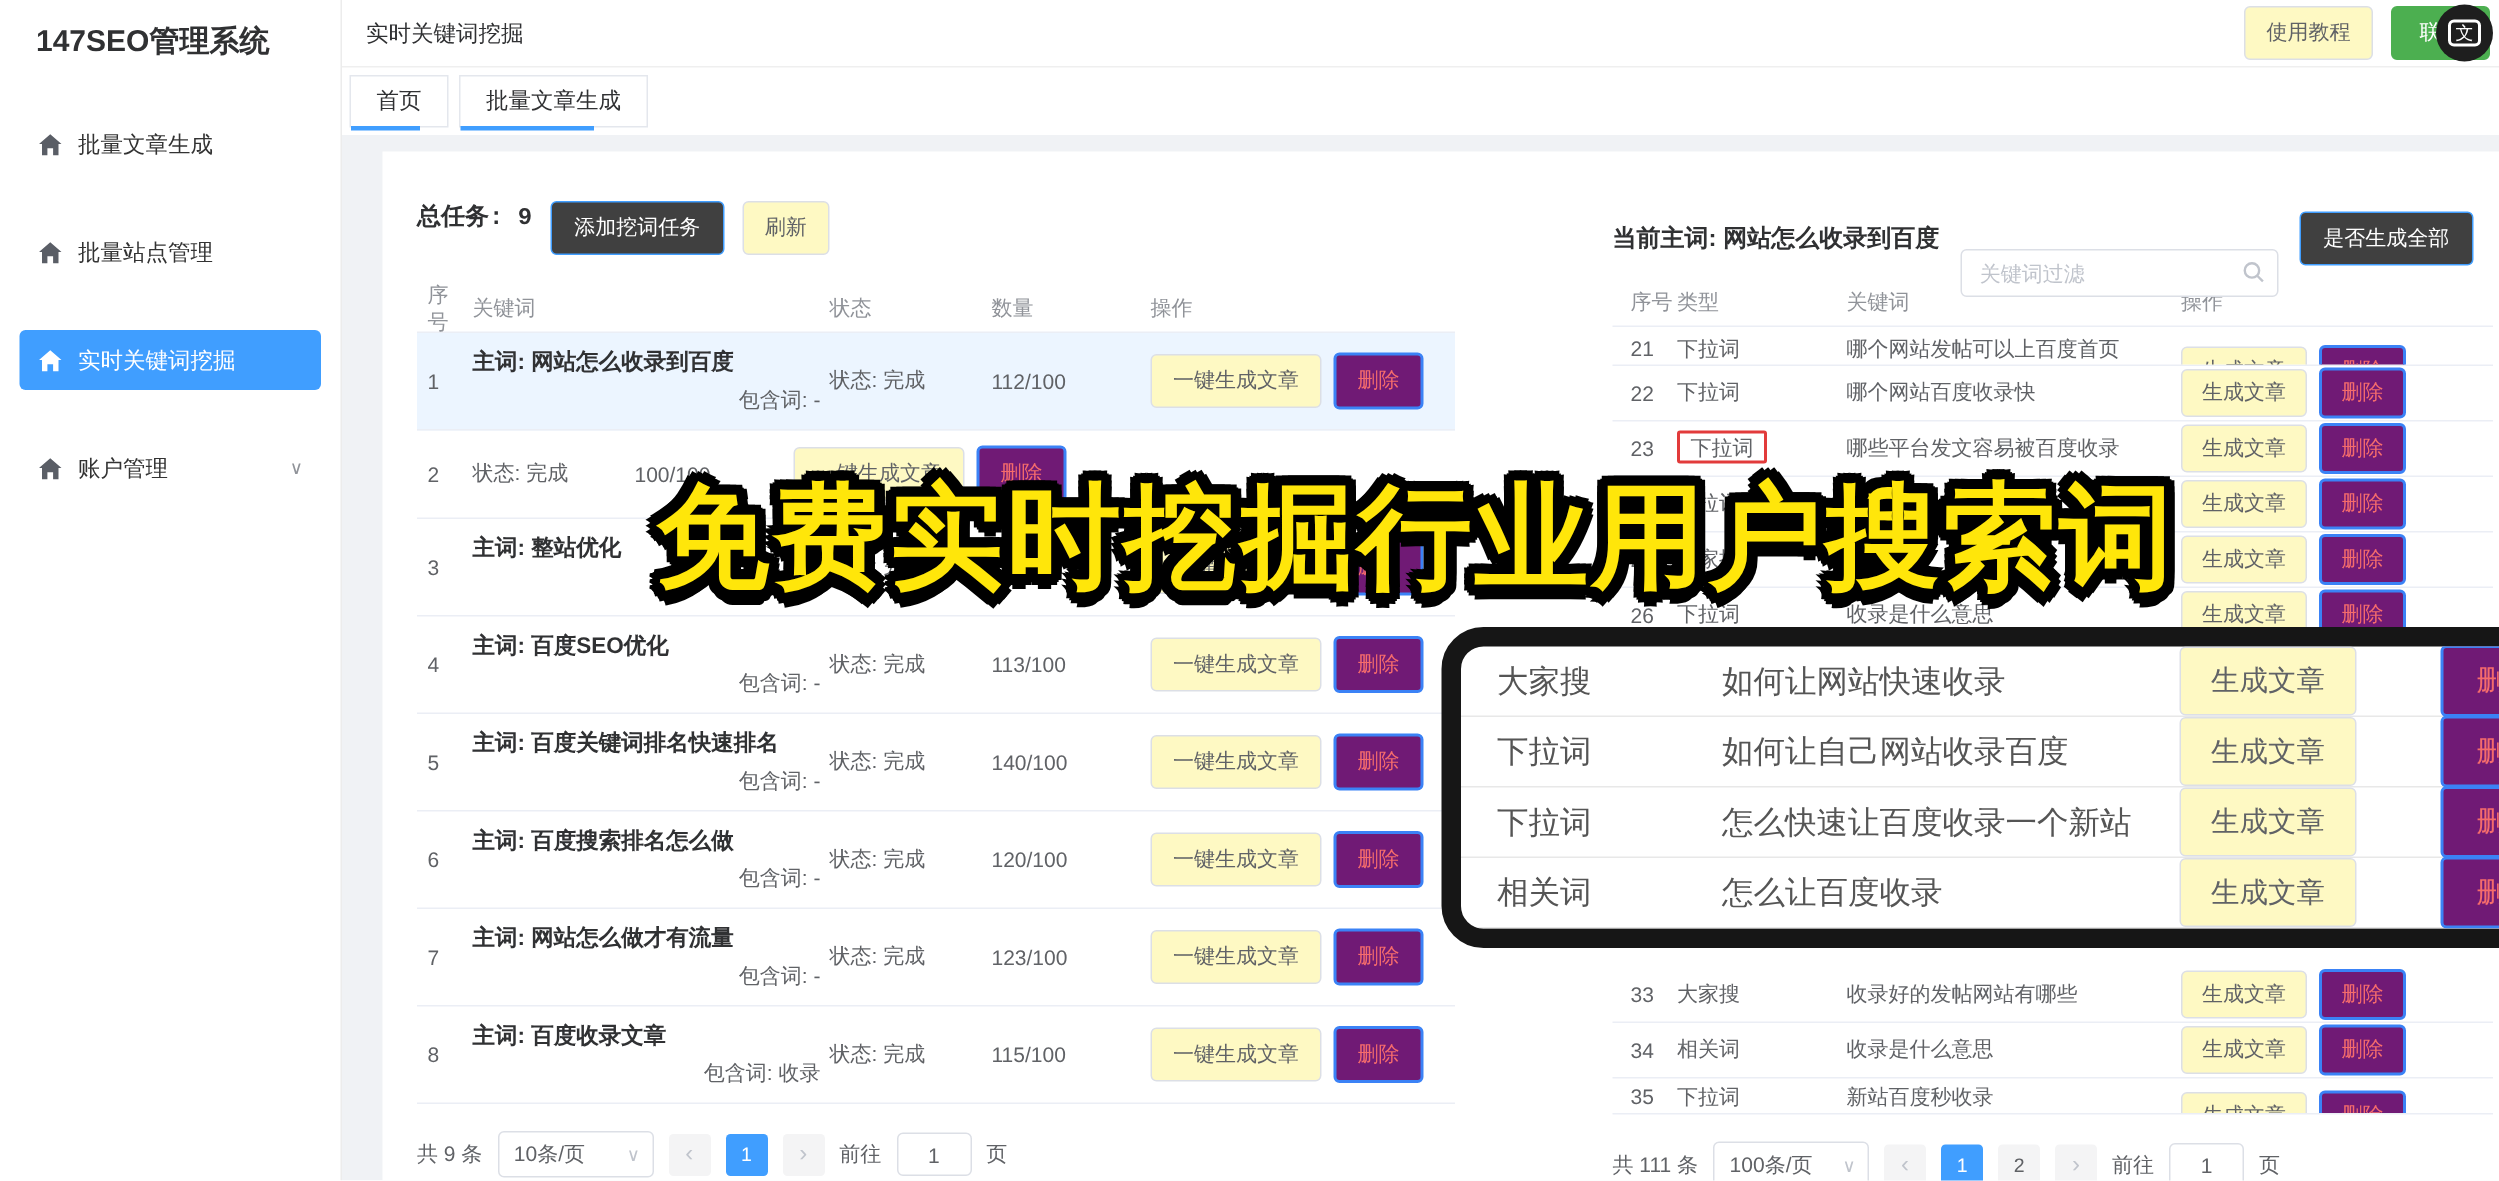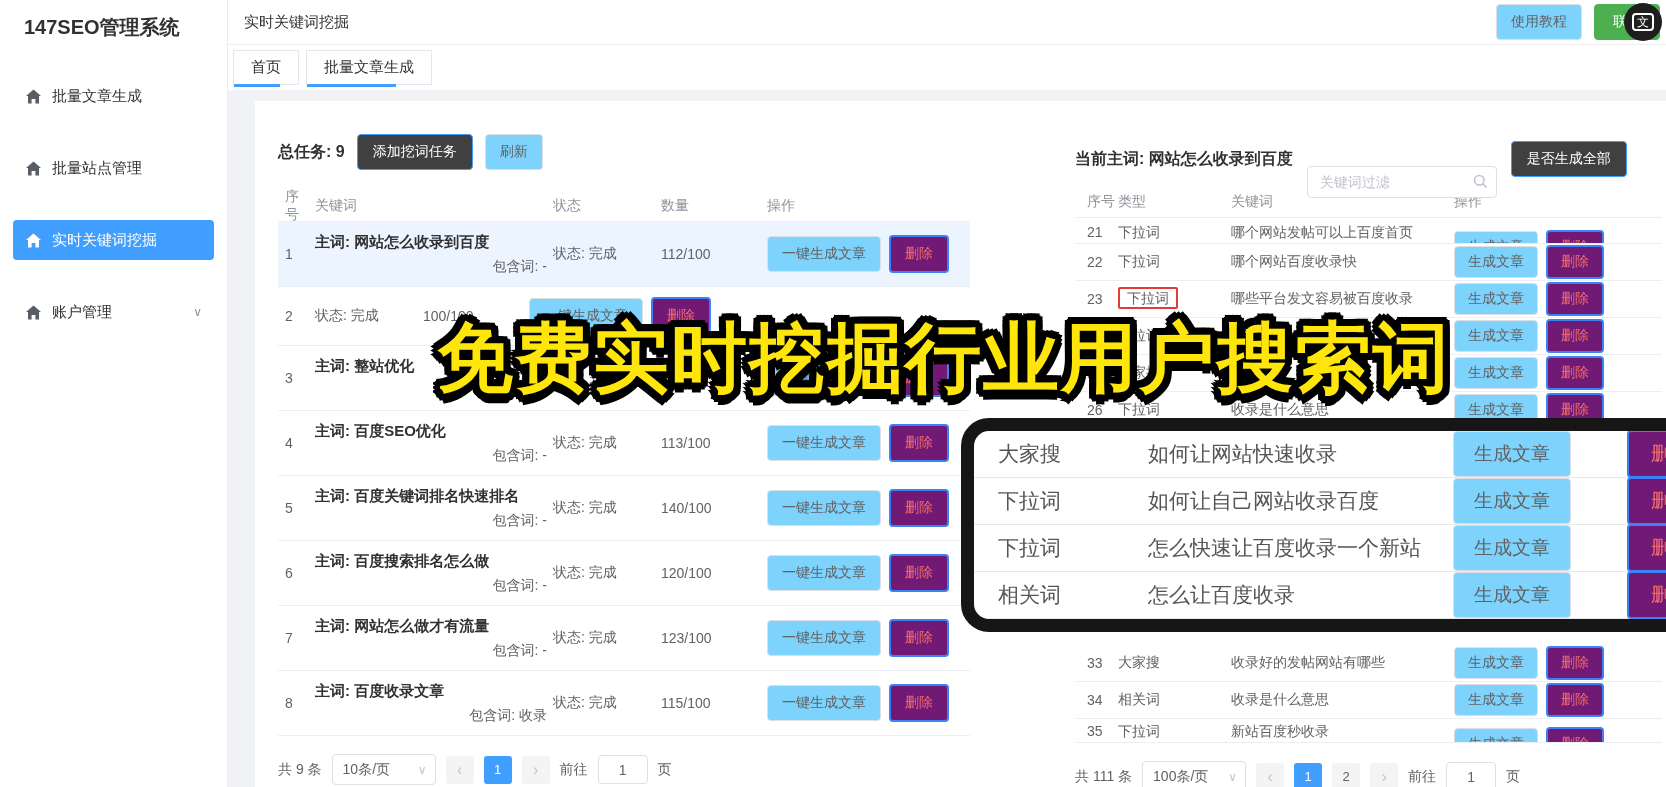--- a/index.html
+++ b/index.html
@@ -34,30 +34,30 @@
   .tab.active::after { width:100%; }
   .tab .tab-x { margin-left:8px; font-size:13px; color:#409eff; }
 
   
   .content { position:absolute; left:228px; top:90px; width:1438px; height:697px; background:#f0f2f5; }
   .card { position:absolute; left:27px; top:11px; right:0; bottom:0; background:#fff; }
 
   
   .btn { border-radius:4px; cursor:pointer; font-family:inherit; white-space:nowrap; }
   .btn.primary { background:#404040; border:1px solid #409eff; color:#fff; font-size:14px; padding:8px 15px; }
-  .btn.plain { background:#7dd3fc; border:1px solid #dcdfe6; color:#606266; }
+  .btn.plain { background:#fef9c3; border:1px solid #dcdfe6; color:#606266; }
   .btn.danger { background:#701a75; border:2px solid #3b82f6; color:#f56c6c; }
   .btn.green { background:#4caf50; border:1px solid #4caf50; color:#fff; font-size:14px; padding:8px 18px; }
   .btn.sm { font-size:14px; padding:8px 14px; }
   .btn.xs { font-size:14px; padding:6px 13px; }
   .btn.lg { font-size:19px; padding:9px 17px; }
 
   
   .tasks-panel { position:absolute; left:23px; top:0; width:692px; height:100%; }
-  .toolbar { margin-top:33px; display:flex; align-items:center; gap:12px; }
+  .toolbar { margin-top:33px; display:flex; gap:12px;font-family:Liberation Mono, monospace; }
   .total { font-size:16px; font-weight:bold; }
   .thead { margin-top:20px; display:flex; align-items:center; height:32px;
     border-bottom:1px solid #ebeef5; color:#909399; font-size:14px; }
   .thead .c, .trow .c { padding-right:6px; }
   .c.no { width:37px; padding-left:7px; flex:0 0 auto; }
   .c.kw { width:238px; flex:0 0 auto; }
   .c.st { width:108px; flex:0 0 auto; }
   .c.ct { width:106px; flex:0 0 auto; }
   .c.ops { flex:1; display:flex; gap:8px; align-items:center; }
   .trow { display:flex; align-items:center; border-bottom:1px solid #ebeef5; padding:8px 0;
@@ -75,21 +75,21 @@
     display:flex; align-items:center; justify-content:center; font-size:13px; cursor:pointer; padding:0 4px; }
   .pg-btn.arrow { color:#c0c4cc; font-size:16px; }
   .pg-btn.active { background:#409eff; color:#fff; }
   .pg-goto { width:50px; height:29px; border:1px solid #dcdfe6; border-radius:4px; text-align:center;
     font-size:14px; color:#606266; font-family:inherit; }
 
   
   .kw-panel { position:absolute; left:820px; top:0; right:4px; }
   .kw-toolbar { margin-top:42px; height:32px; display:flex; align-items:center; gap:14px; }
   .kw-current { font-size:16px; font-weight:bold; white-space:nowrap; }
-  .search-box { position:relative; width:190px; height:32px; flex:0 0 auto;margin-top:45px; }
+  .search-box { position:relative; width:212px; height:32px; flex:0 0 auto;margin-top:45px; }
   .search-box input { width:100%; height:100%; border:1px solid #dcdfe6; border-radius:4px;
     padding:0 30px 0 12px; font-size:14px; color:#606266; font-family:inherit; }
   .search-box input::placeholder { color:#c0c4cc; }
   .search-ico { position:absolute; right:9px; top:8px; }
   .kthead { margin-top:11px; display:flex; align-items:center; height:32px;
     border-bottom:1px solid #ebeef5; color:#909399; font-size:14px; }
   .c.kno { width:43px; padding-left:12px; flex:0 0 auto; }
   .c.kty { width:113px; flex:0 0 auto; }
   .c.kkw { width:223px; flex:0 0 auto; }
   .krow { display:flex; align-items:center; height:37px; border-bottom:1px solid #ebeef5;

